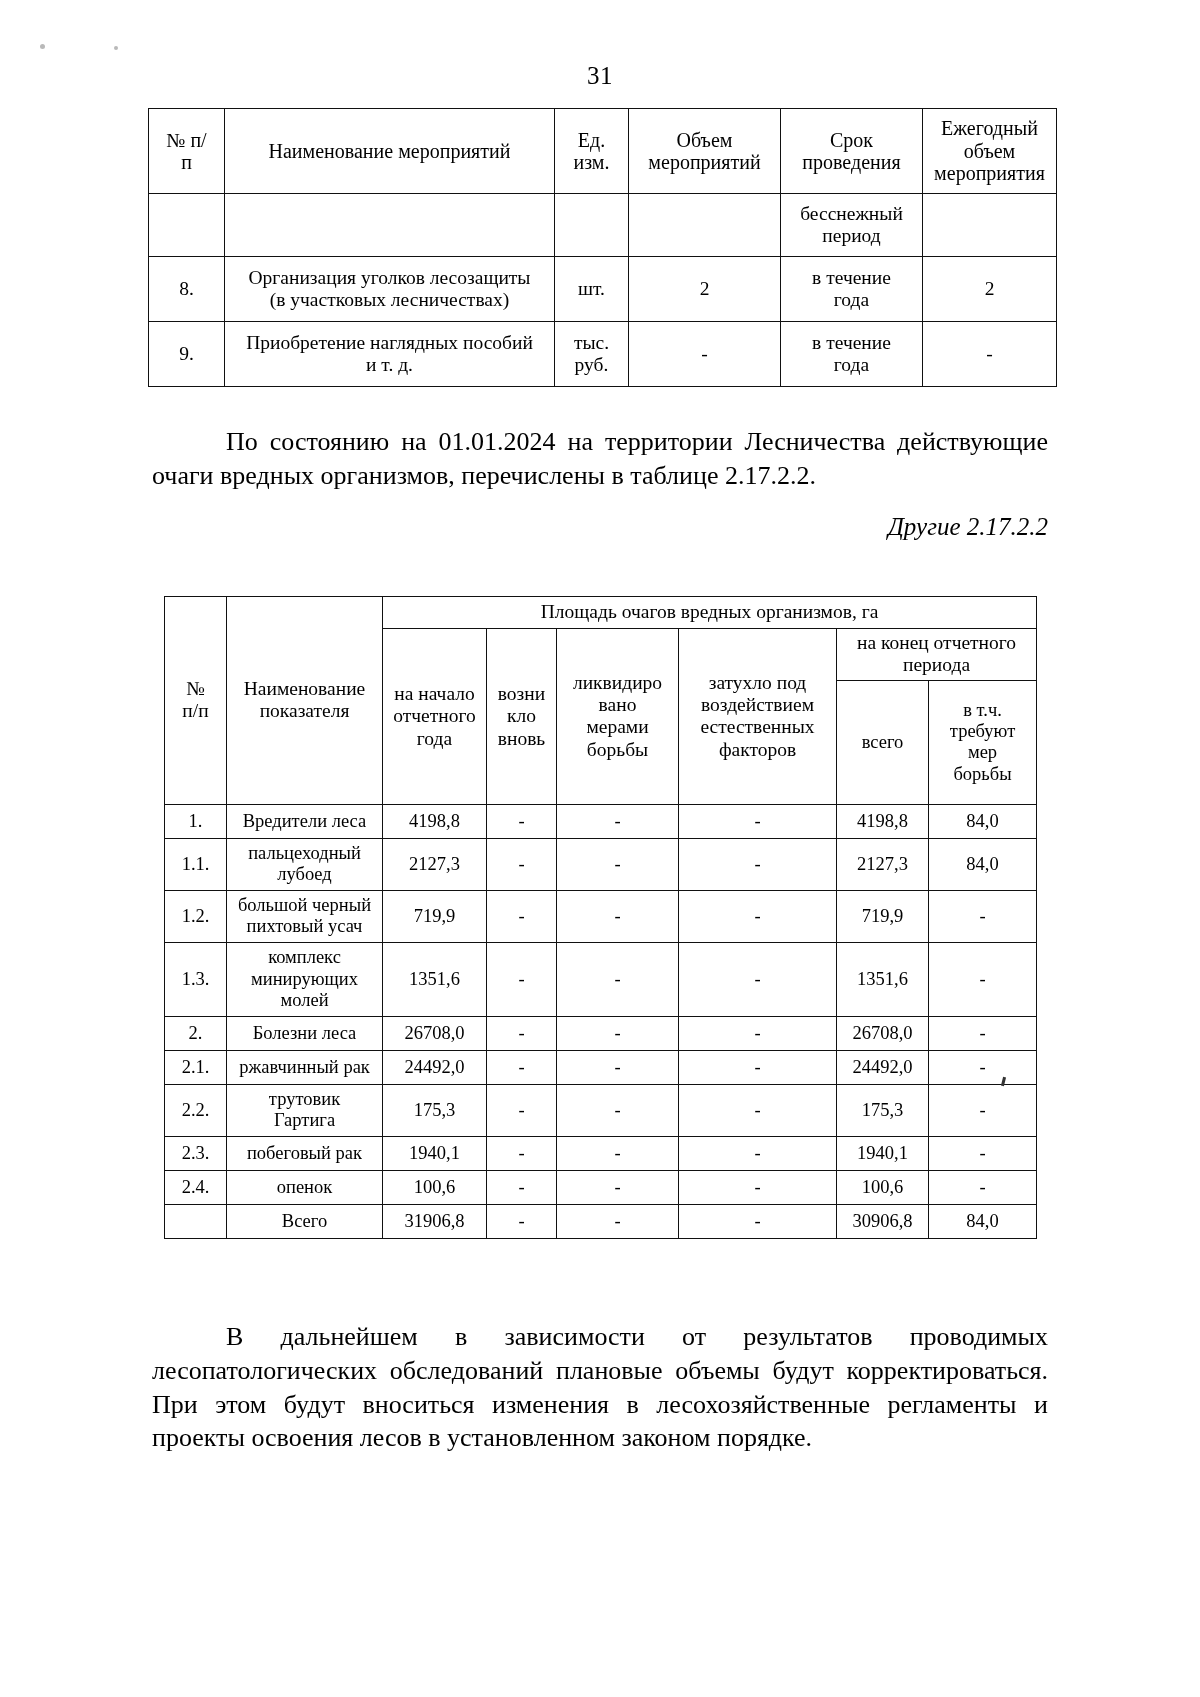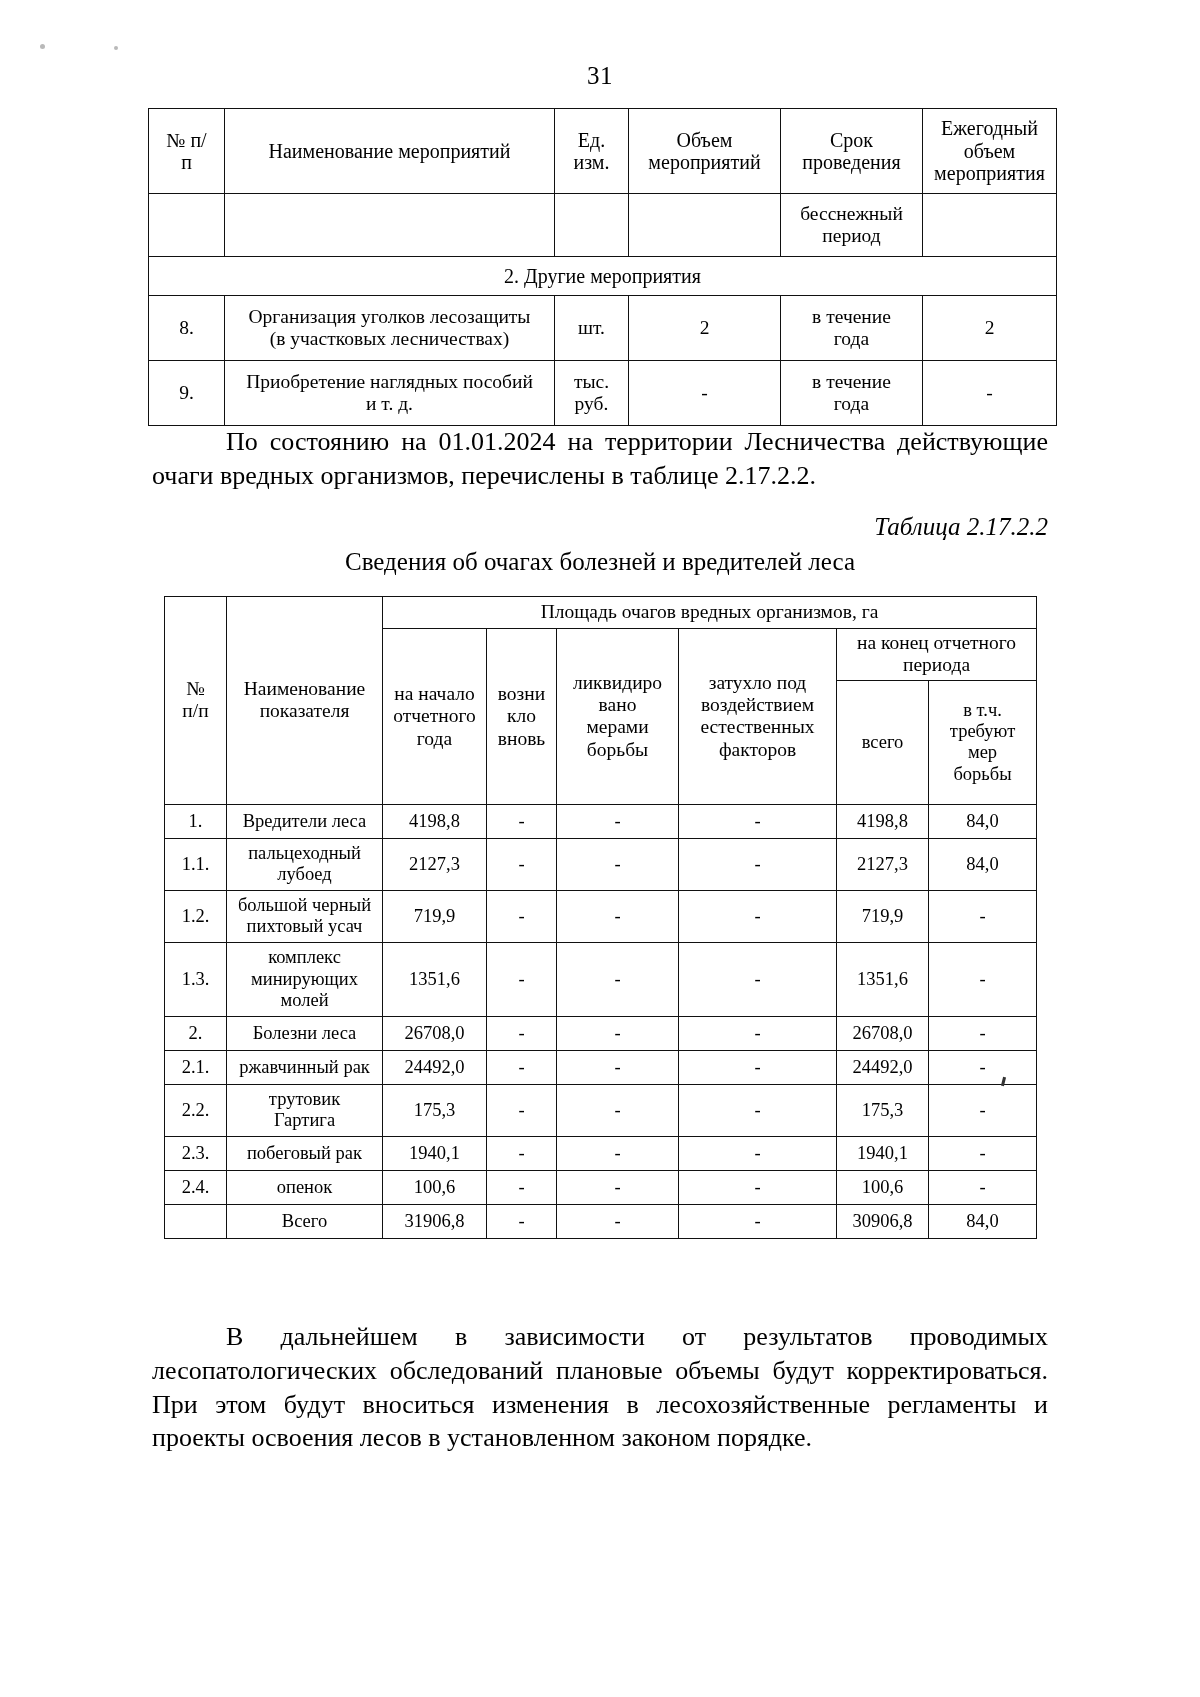--- a/index.html
+++ b/index.html
@@ -191,23 +191,20 @@
             <td>Ежегодный<br>объем<br>мероприятия</td>
           </tr>
           <tr class="blank-row">
             <td></td>
             <td></td>
             <td></td>
             <td></td>
             <td>бесснежный<br>период</td>
             <td></td>
           </tr>
-          <tr class="section-row">
-            <td colspan="6">2. Другие мероприятия</td>
-          </tr>
           <tr class="body-row">
             <td>8.</td>
             <td>Организация уголков лесозащиты<br>(в участковых лесничествах)</td>
             <td>шт.</td>
             <td>2</td>
             <td>в течение<br>года</td>
             <td>2</td>
           </tr>
           <tr class="body-row">
             <td>9.</td>
@@ -216,22 +213,21 @@
             <td>-</td>
             <td>в течение<br>года</td>
             <td>-</td>
           </tr>
         </tbody>
     </table>
   </div>
 
   <div class="para" id="para-intro"><span class="indent"></span><span>По состоянию на 01.01.2024 на территории Лесничества действующие очаги вредных организмов, перечислены в таблице 2.17.2.2.</span></div>
 
-  <div class="table-caption-num">Таблица 2.17.2.2</div>
-  <div class="table-caption-title">Сведения об очагах болезней и вредителей леса</div>
+  <div class="table-caption-num">Другие 2.17.2.2</div>
 
   <div class="table2-wrap">
     <table class="doc-table t2">
       <colgroup>
         <col class="c2-num">
           <col class="c2-name">
           <col class="c2-start">
         <col class="c2-new">
           <col class="c2-liq">
           <col class="c2-fade">

